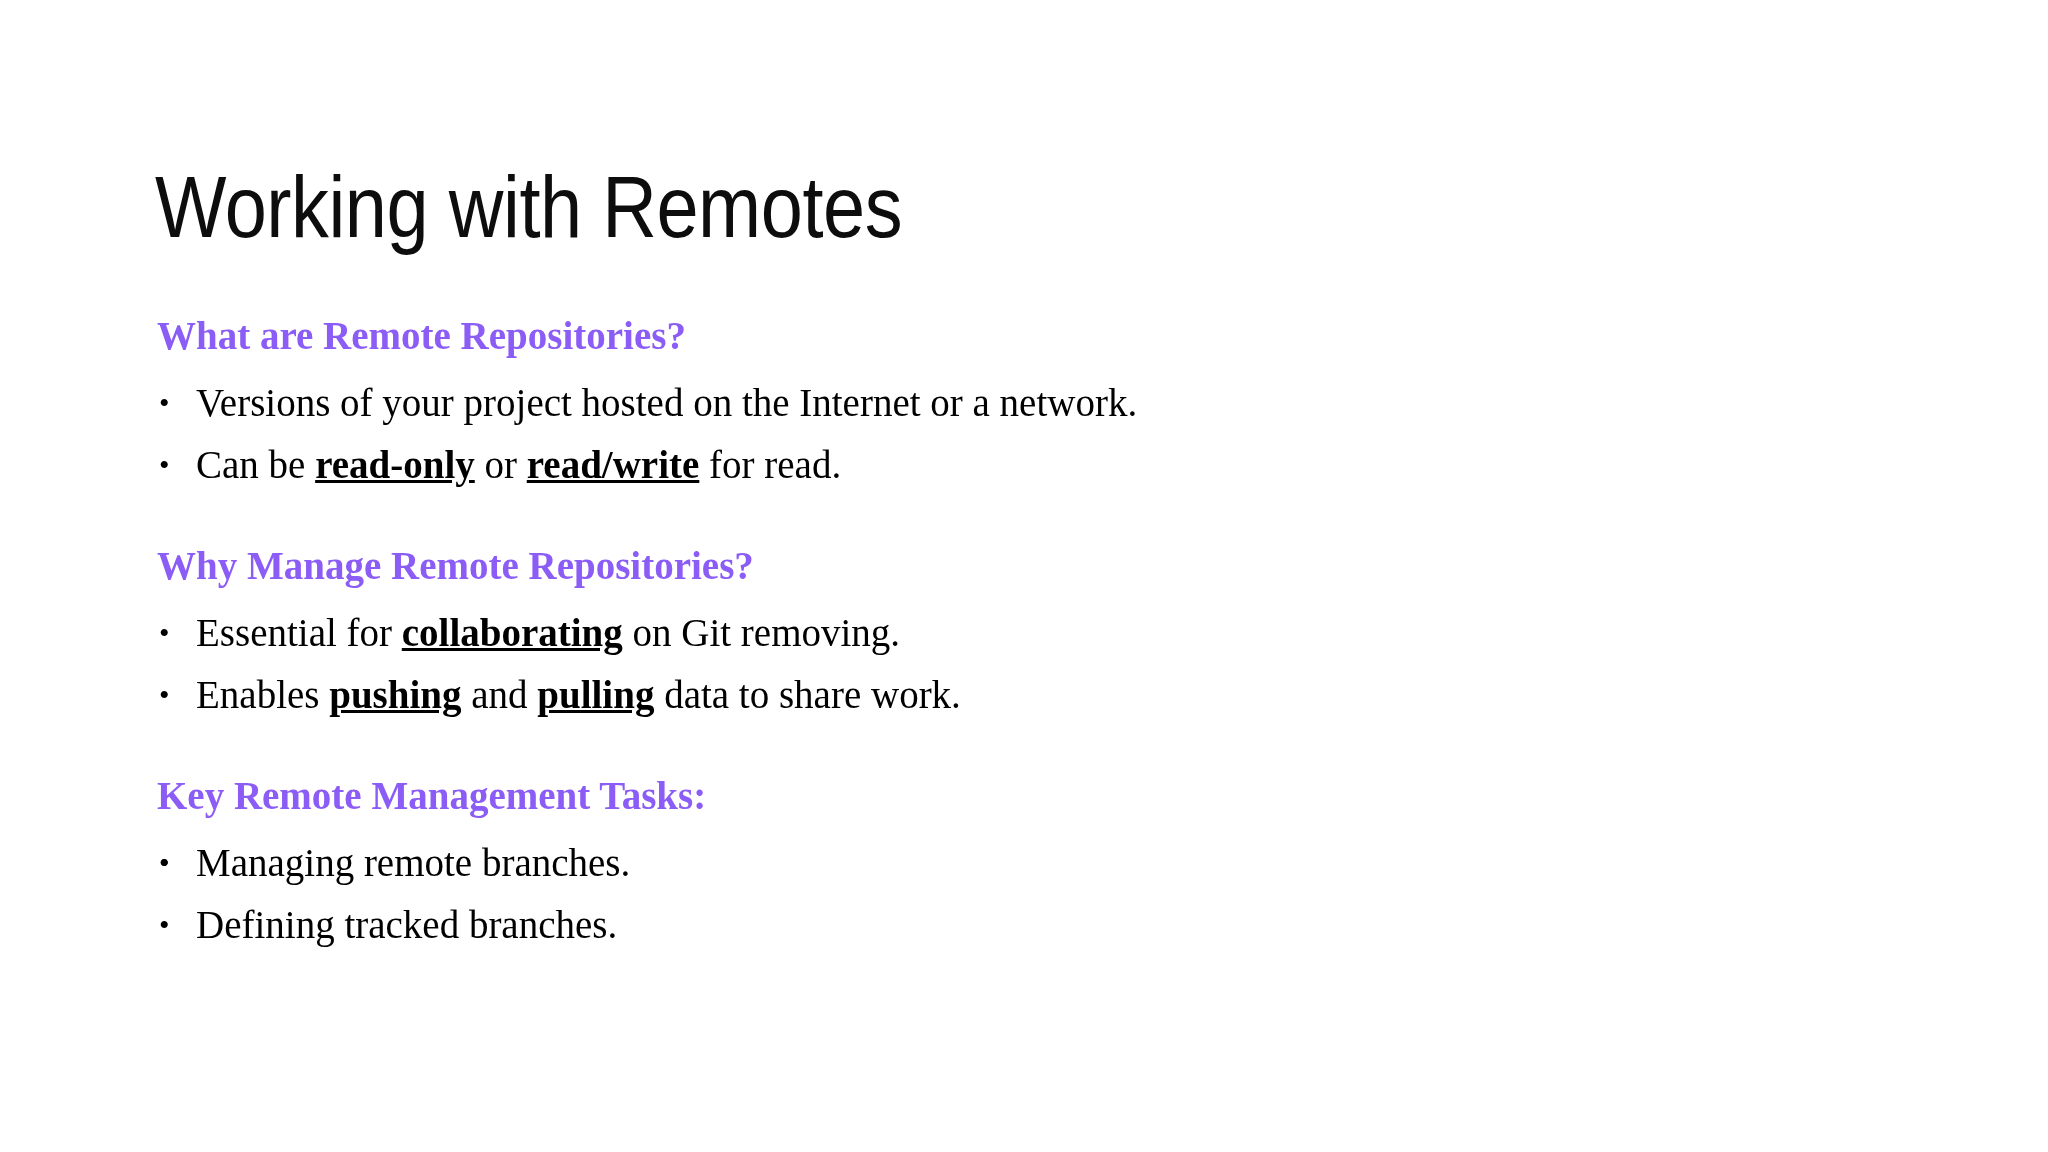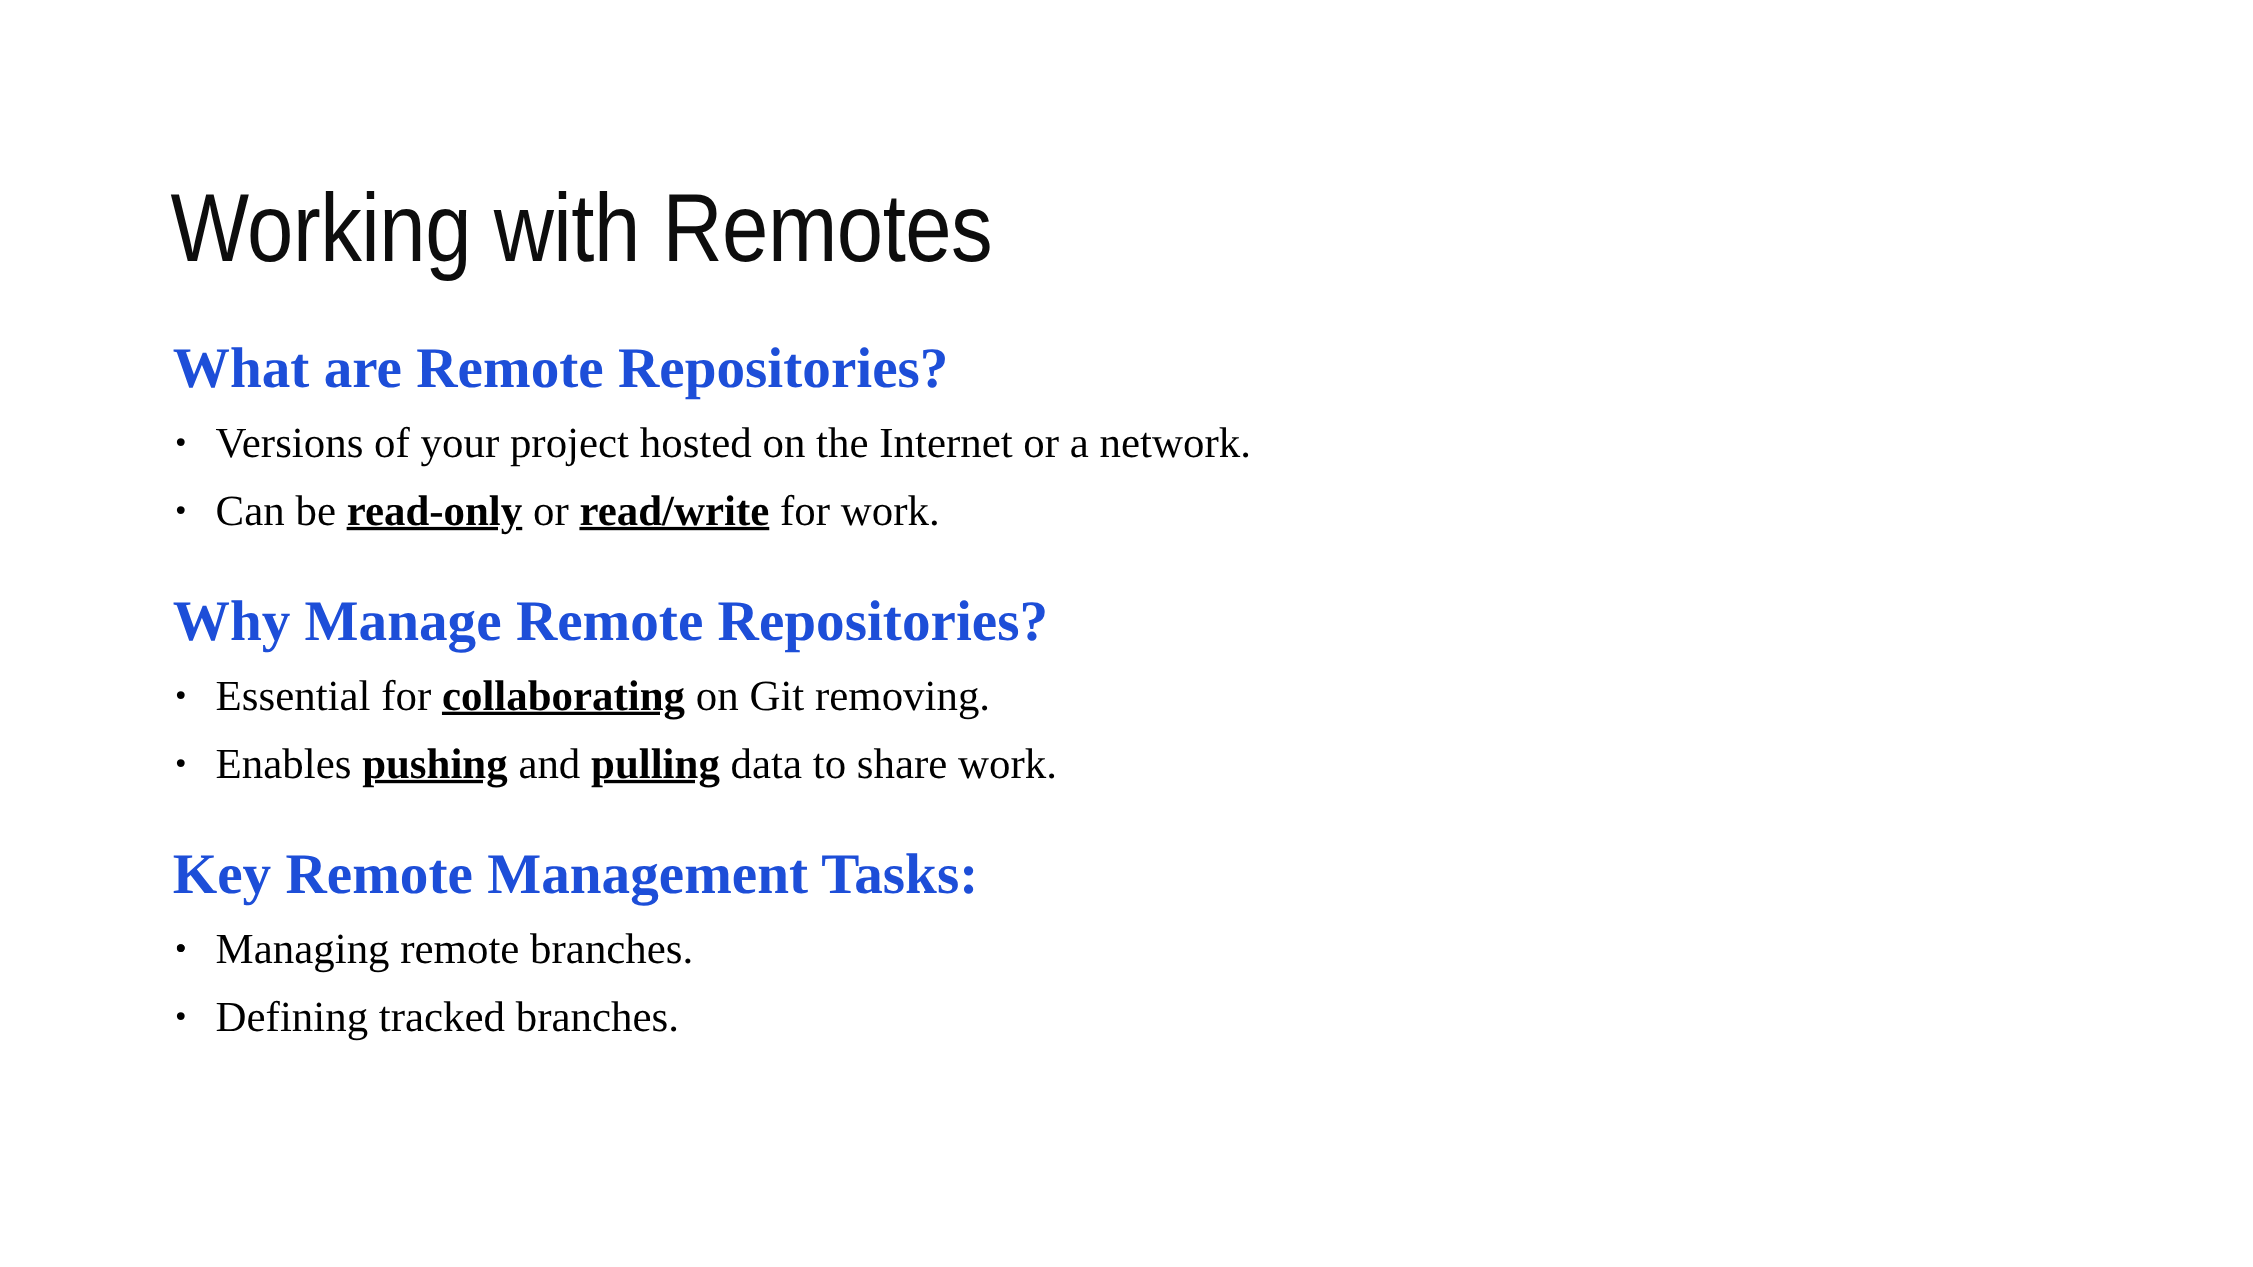--- a/index.html
+++ b/index.html
@@ -46,24 +46,24 @@
   }
   .section {
     margin: 0 0 44px 0;
   }
   .section:last-child {
     margin-bottom: 0;
   }
   .section-heading {
     font-family: "Liberation Serif", "DejaVu Serif", serif;
     font-weight: bold;
-    font-size: 52px;
+    font-size: 39px;
     line-height: 52px;
     margin: 0 0 10px 0;
-    color: #1d4ed8;
+    color: #8b5cf6;
     white-space: nowrap;
   }
   .bullet-list {
     list-style: none;
     margin: 0;
     padding: 0;
   }
   .bullet-item {
     position: relative;
     padding-left: 39px;
@@ -95,21 +95,21 @@
 <div class="slide">
 
   <h1 class="slide-title">Working with Remotes</h1>
 
   <div class="body-block">
 
   <div class="section">
         <div class="section-heading">What are Remote Repositories?</div>
         <ul class="bullet-list">
           <li class="bullet-item rich"><span class="bullet-dot">•</span><span><span>Versions of your project hosted on the Internet or a network.</span></span></li>
-          <li class="bullet-item rich"><span class="bullet-dot">•</span><span><span>Can be </span><b>read-only</b><span> or </span><b>read/write</b><span> for work.</span></span></li>
+          <li class="bullet-item rich"><span class="bullet-dot">•</span><span><span>Can be </span><b>read-only</b><span> or </span><b>read/write</b><span> for read.</span></span></li>
         </ul>
       </div>
       <div class="section">
         <div class="section-heading">Why Manage Remote Repositories?</div>
         <ul class="bullet-list">
           <li class="bullet-item rich"><span class="bullet-dot">•</span><span><span>Essential for </span><b>collaborating</b><span> on Git removing.</span></span></li>
           <li class="bullet-item rich"><span class="bullet-dot">•</span><span><span>Enables </span><b>pushing</b><span> and </span><b>pulling</b><span> data to share work.</span></span></li>
         </ul>
       </div>
       <div class="section">

